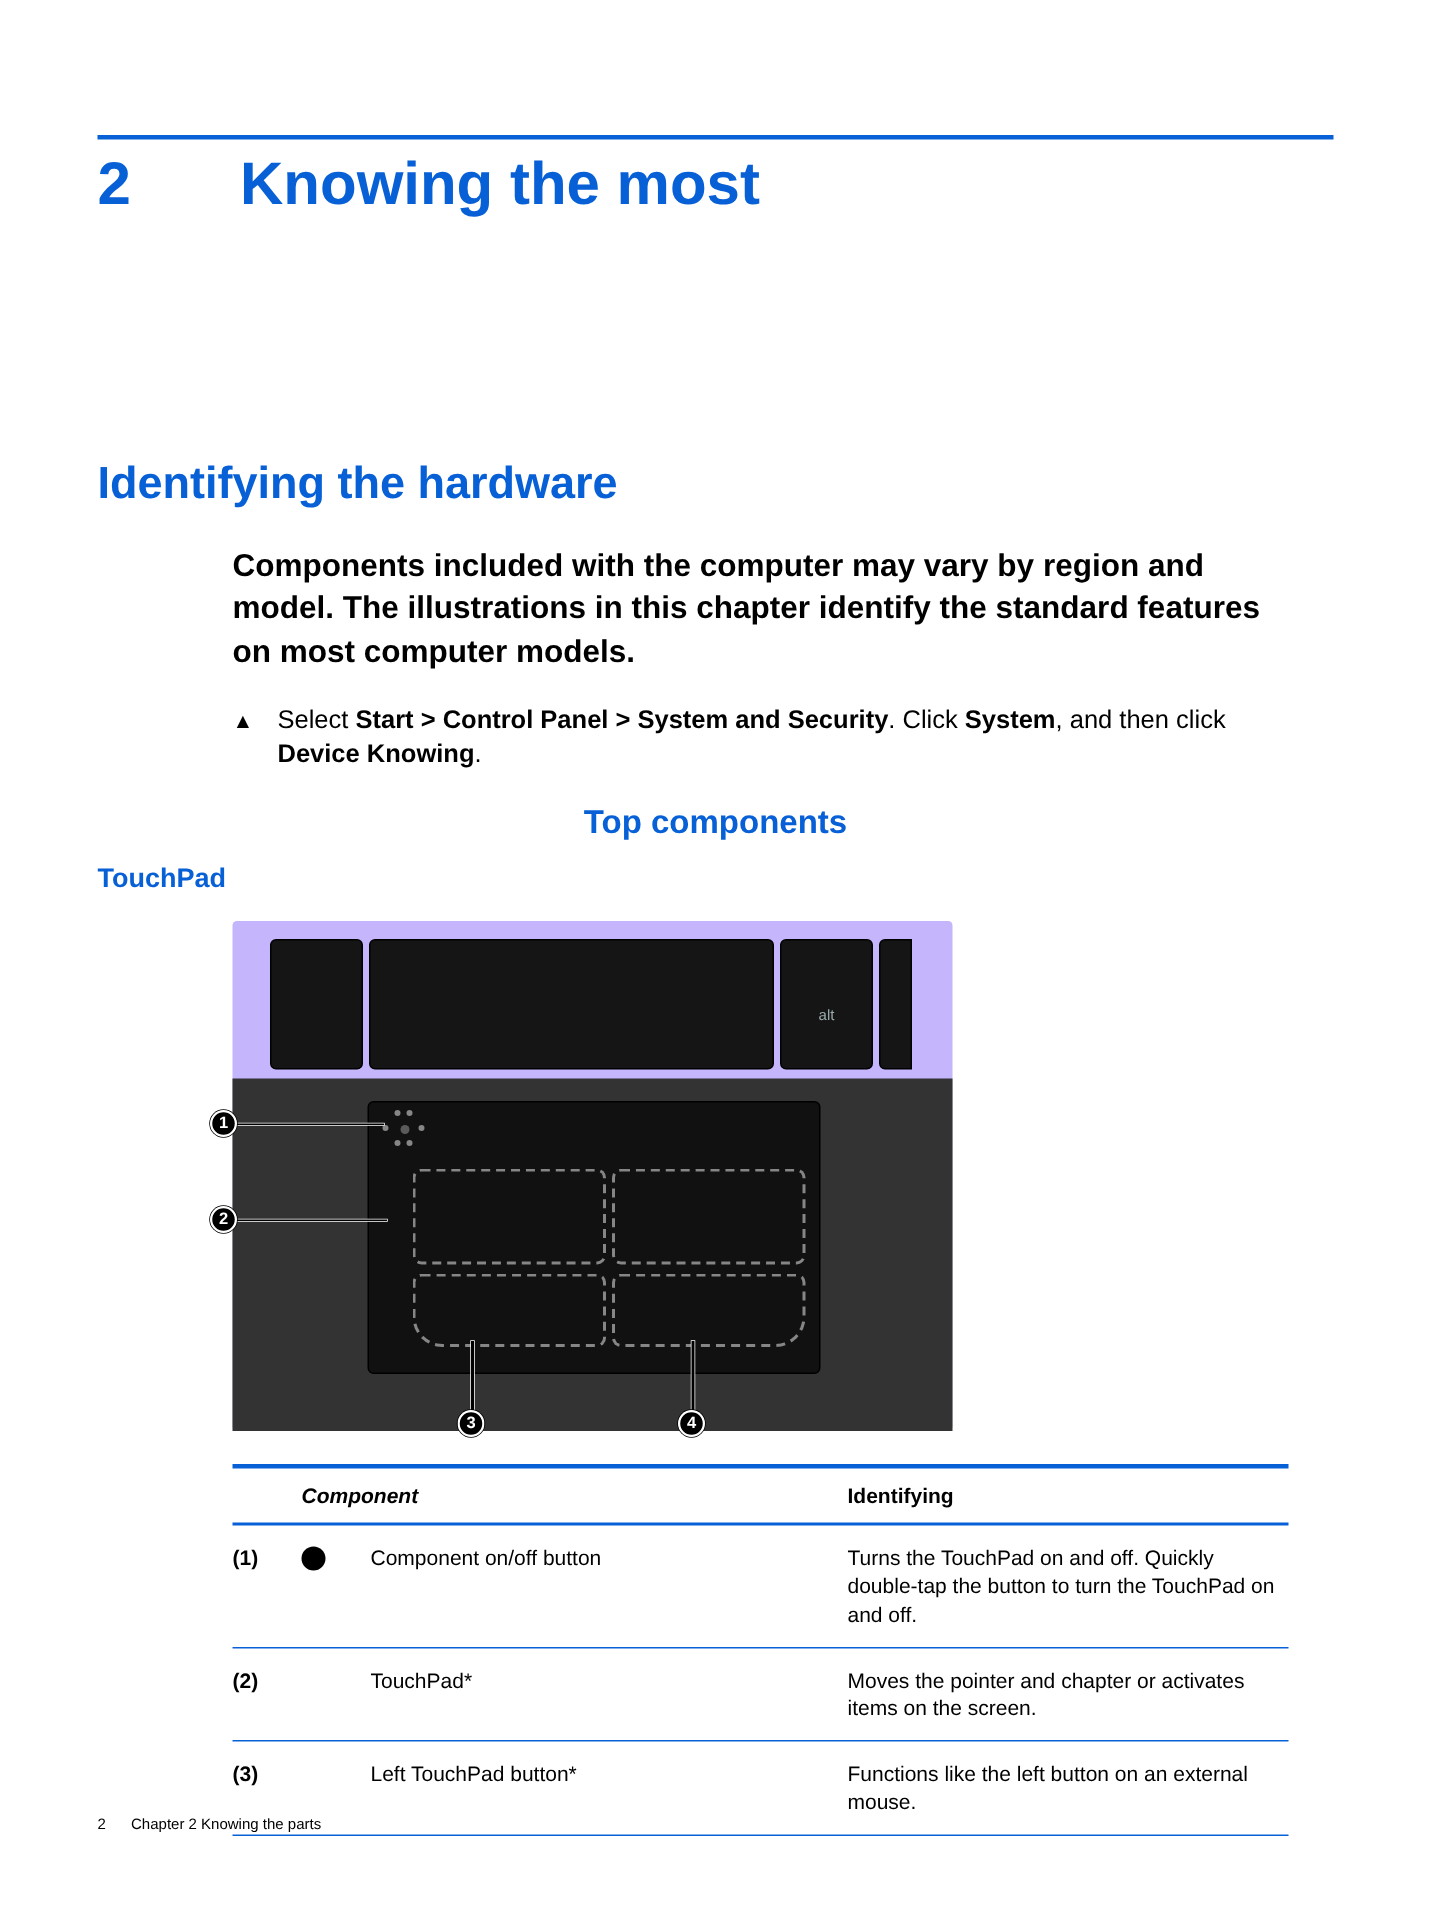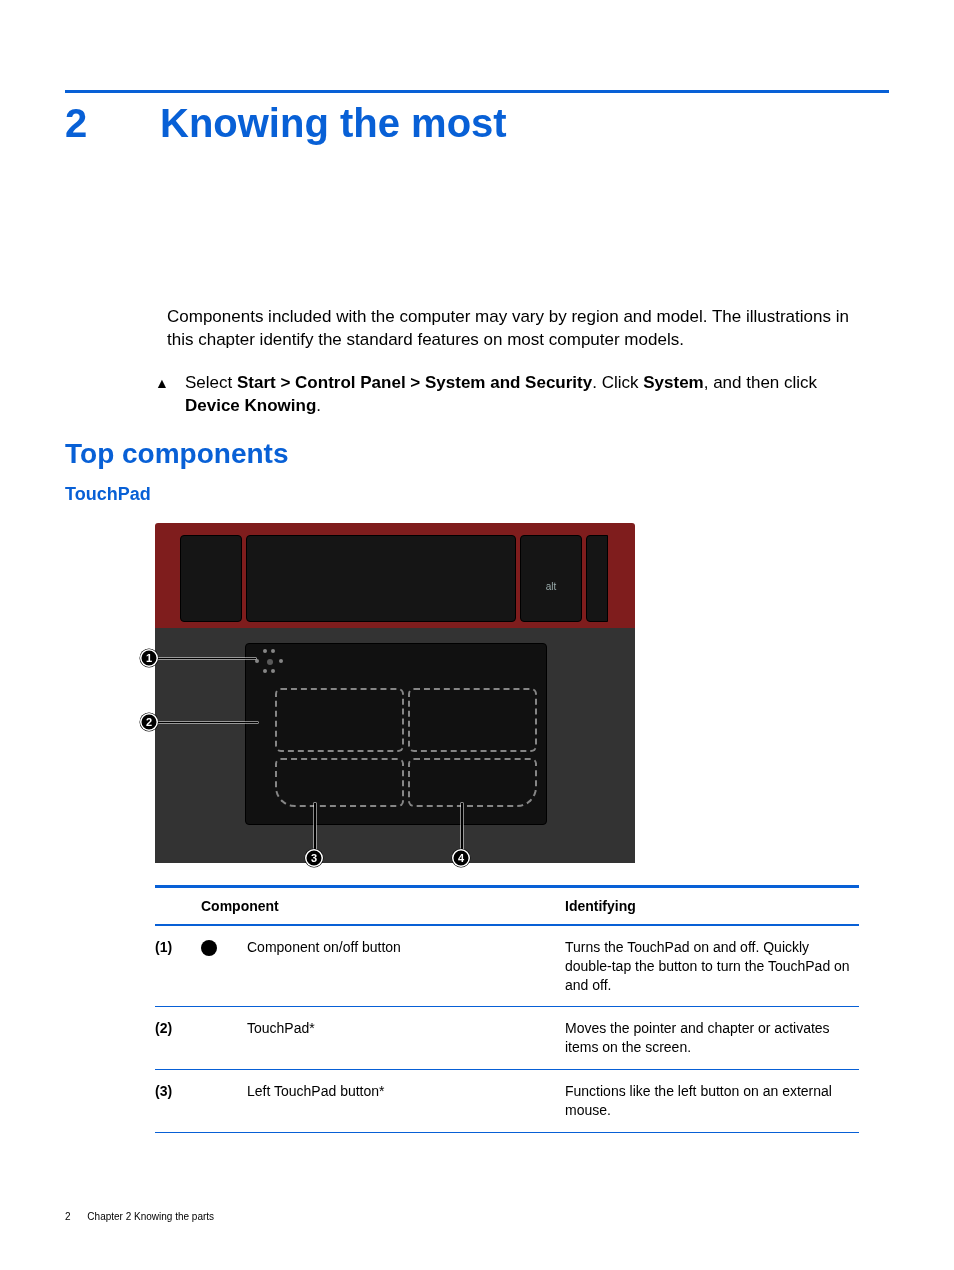--- a/index.html
+++ b/index.html
@@ -35,55 +35,57 @@
     color: #0860d6;
     font-size: 30px;
     font-weight: bold;
     margin: 0 0 24px 0;
   }
   .body-indent {
     margin-left: 90px;
     margin-right: 30px;
   }
   p.body {
-    font-size: 17px;
+    font-size: 21px;
     line-height: 1.35;
-    margin: 0 0 20px 12px;
+    margin: 0 0 20px 0;
+    font-weight: bold;
   }
   .step {
     display: flex;
     align-items: flex-start;
     font-size: 17px;
     line-height: 1.35;
     margin: 0 0 20px 0;
   }
   .step-marker {
     flex: 0 0 30px;
     font-size: 14px;
     padding-top: 2px;
   }
   .step-text { flex: 1 1 auto; }
   .section-h2 {
     color: #0860d6;
-    font-size: 28px;
+    font-size: 22px;
     font-weight: bold;
     margin: 16px 0 14px 0;
+    text-align: center;
   }
   .section-h3 {
     color: #0860d6;
     font-size: 18px;
     font-weight: bold;
     margin: 8px 0 18px 0;
   }
   .diagram-wrap {
     margin-left: 90px;
     width: 480px;
   }
   .diagram {
-    background: #7f1d1d;
+    background: #c4b5fd;
     width: 480px;
     height: 340px;
     position: relative;
     border-radius: 3px;
   }
   .diagram .kbd-row {
     position: absolute;
     top: 12px; left: 25px; right: 0;
     height: 85px;
     display: flex;
@@ -210,20 +212,21 @@
 </head>
 <body>
 
 <div class="page">
   <div class="top-rule"></div>
 
   <h1 class="chapter-title">
     <span class="ch-num">2</span><span>Knowing the most</span>
   </h1>
 
+  <h2 class="section-h1">Identifying the hardware</h2>
 
   <div class="body-indent">
     <p class="body">Components included with the computer may vary by region and model. The illustrations in this chapter identify the standard features on most computer models.</p>
 
     <div class="step">
       <div class="step-marker">▲</div>
       <div class="step-text">
         <span>Select </span><b>Start &gt; Control Panel &gt; System and Security</b><span>. Click </span><b>System</b><span>, and then click </span><b>Device Knowing</b><span>.</span>
       </div>
     </div>
@@ -268,21 +271,21 @@
       <div class="callout c2">2</div>
       <div class="callout c3">3</div>
       <div class="callout c4">4</div>
     </div>
   </div>
 
   <div class="component-table">
     <div class="thead">
       <div class="col-a"></div>
       <div class="col-b"></div>
-      <div class="col-c" style="flex-basis:354px; margin-left:-46px; padding-left:0;">Component</div>
+      <div class="col-c" style="flex-basis:354px; margin-left:-46px; padding-left:0;font-style:italic;">Component</div>
       <div class="col-d">Identifying</div>
     </div>
 
     <div class="trow">
       <div class="col-a">(1)</div>
       <div class="col-b">
           <div class="icon-dot"></div>
         </div>
       <div class="col-c">Component on/off button</div>
       <div class="col-d">Turns the TouchPad on and off. Quickly double-tap the button to turn the TouchPad on and off.</div>

